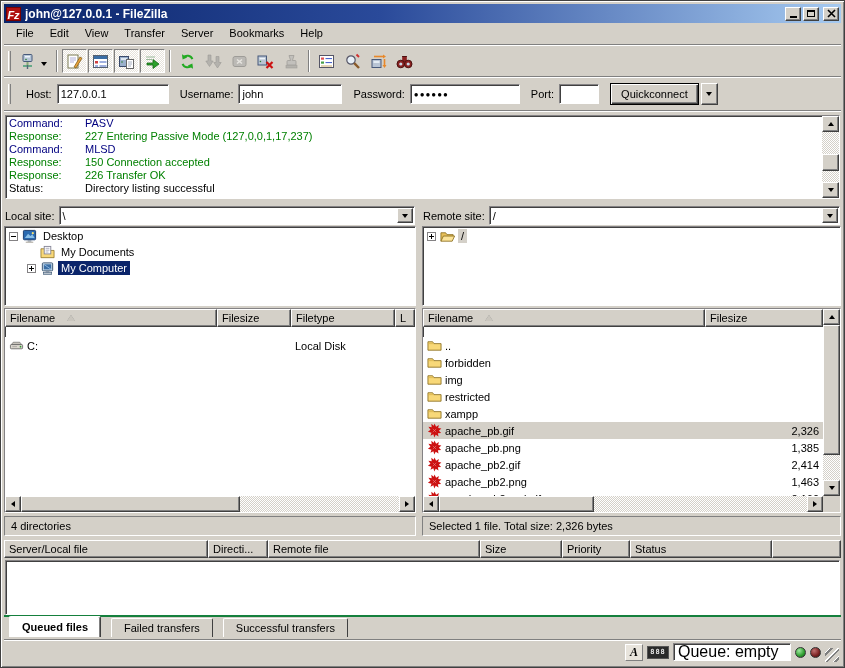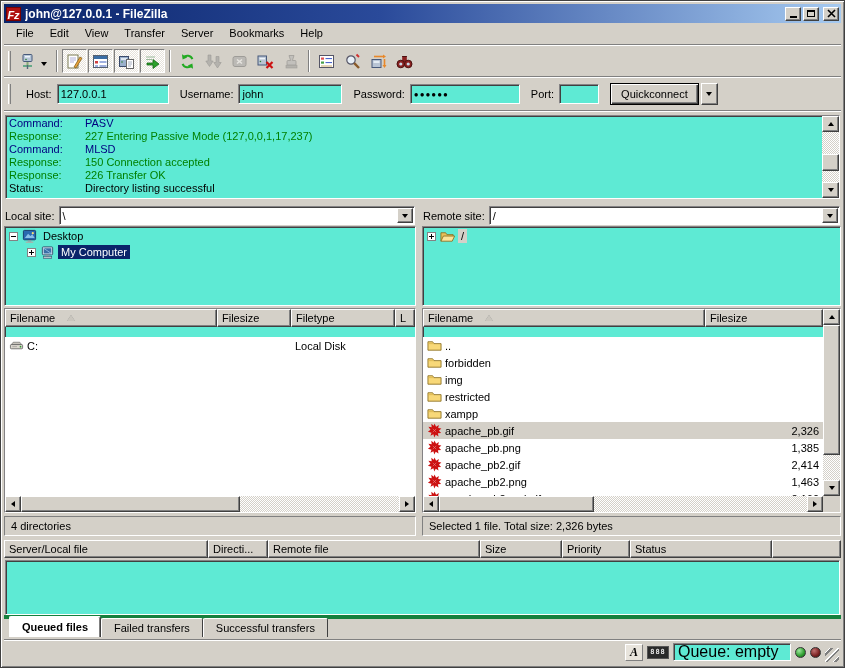--- a/index.html
+++ b/index.html
@@ -2,21 +2,21 @@
 <html><head>
 <meta charset="utf-8">
 <style>
   html,body{margin:0;padding:0;background:#777;}
   *{box-sizing:border-box;font-family:"Liberation Sans",sans-serif;}
   .window{width:845px;height:668px;background:#d4d0c8;border:1px solid #404040;
     box-shadow:inset 1px 1px 0 #fff,inset -1px -1px 0 #808080;
     padding:3px;display:flex;flex-direction:column;font-size:11px;color:#000;overflow:hidden;}
   
   .raised{border:1px solid;border-color:#fff #404040 #404040 #fff;box-shadow:inset -1px -1px 0 #808080;background:#d4d0c8;}
-  .sunken{border:1px solid;border-color:#848284 #fff #fff #848284;box-shadow:inset 1px 1px 0 #404040;background:#5eead4;}
+  .sunken{border:1px solid;border-color:#848284 #fff #fff #848284;box-shadow:inset 1px 1px 0 #404040;background:#ffffff;}
   .groove{height:2px;border-top:1px solid #808080;border-bottom:1px solid #fff;margin:1px 0;}
   .dither{background:conic-gradient(#fff 25%,#d4d0c8 0 50%,#fff 0 75%,#d4d0c8 0) 0 0/2px 2px;}
   .tri-down{display:inline-block;width:0;height:0;border-left:3px solid transparent;border-right:3px solid transparent;border-top:4px solid #000;}
   .tri-up{display:inline-block;width:0;height:0;border-left:3px solid transparent;border-right:3px solid transparent;border-bottom:4px solid #000;}
   .tri-left{display:inline-block;width:0;height:0;border-top:3px solid transparent;border-bottom:3px solid transparent;border-right:4px solid #000;}
   .tri-right{display:inline-block;width:0;height:0;border-top:3px solid transparent;border-bottom:3px solid transparent;border-left:4px solid #000;}
   
   .titlebar{height:19px;background:linear-gradient(90deg,#0a246a 0%,#2a4a9a 45%,#a6caf0 100%);
     display:flex;align-items:center;padding:0 2px;flex:0 0 auto;}
   .logo{width:15px;height:14px;background:#b01010;color:#fff;font-weight:bold;font-style:italic;
@@ -100,21 +100,21 @@
   .lcell{padding:0 4px;display:flex;align-items:center;overflow:hidden;}
   .lcell.right{justify-content:flex-end;}
   .fic{width:15px;height:15px;margin-right:3px;flex:0 0 15px;}
   .fic svg{width:100%;height:100%;}
   .corner{background:#d4d0c8;}
   .pstatus{height:20px;margin-top:3px;display:flex;align-items:center;padding:0 6px;
     border:1px solid;border-color:#808080 #fff #fff #808080;}
   
   .qheader{height:20px;display:flex;margin-top:4px;flex:0 0 auto;}
   .qbody{flex:1;margin:0 1px;min-height:40px;}
-  .qtabs{height:22px;display:flex;align-items:flex-end;padding-left:5px;gap:0;flex:0 0 auto;border-top:4px solid #15803d;}
+  .qtabs{height:22px;display:flex;align-items:flex-end;padding-left:5px;gap:10px;flex:0 0 auto;border-top:2px solid #15803d;}
   .tab{height:19px;padding:2px 12px;border:1px solid;border-color:#fff #404040 #404040 #fff;border-bottom:none;
     border-radius:2px 2px 0 0;background:#d4d0c8;display:flex;align-items:center;}
   .tab.active{height:21px;background:#fff;font-weight:bold;box-shadow:inset -1px 0 0 #808080;}
   
   .statusbar{height:25px;margin-top:2px;border-top:1px solid #808080;box-shadow:0 1px 0 #fff inset;
     display:flex;align-items:center;justify-content:flex-end;gap:4px;padding:2px 2px 2px 6px;flex:0 0 auto;}
   .sb-icon{width:18px;height:17px;display:grid;place-items:center;border:1px solid;border-color:#fff #808080 #808080 #fff;background:#e8e4dc;}
   .sb-a{font-family:"Liberation Serif",serif;font-style:italic;font-weight:bold;font-size:12px;}
   .sb-bin{width:22px;height:13px;background:#2a2a2a;color:#e8e8e8;font-family:"DejaVu Sans Mono",monospace;
     font-size:7px;font-weight:bold;display:grid;place-items:center;border:1px solid #555;letter-spacing:1px;}
@@ -344,20 +344,29 @@
             <span class="titem-icon"><svg viewBox="0 0 16 16">
                 <rect x="1.5" y="1.5" width="13" height="10" rx="1" fill="#2a6ab0" stroke="#1a3a6a"></rect>
                 <path d="M3 9.5l3.5-4.5 2.5 2.5 2-2 2.5 4z" fill="#8ac0e8"></path>
                 <circle cx="11.5" cy="4.5" r="1.2" fill="#f8e070"></circle>
                 <rect x="6" y="12" width="4" height="1.5" fill="#8a96a6"></rect>
                 <rect x="4" y="13.5" width="8" height="1.2" fill="#b0aca4"></rect>
               </svg></span>
             <span class="titem-label">Desktop</span>
           </div>
           <div class="tree-item" style="padding-left: 22px;">
+            <span class="expander blank"></span>
+            <span class="titem-icon"><svg viewBox="0 0 16 16">
+                <path d="M1 13.5V4h5l1.3 1.8H15v7.7z" fill="#f8d878" stroke="#8a6d1f" stroke-width=".8"></path>
+                <rect x="4.5" y="1.5" width="7" height="8" fill="#fff" stroke="#889"></rect>
+                <path d="M6 3.5h4M6 5.5h4M6 7.5h3" stroke="#aab"></path>
+              </svg></span>
+            <span class="titem-label">My Documents</span>
+          </div>
+          <div class="tree-item" style="padding-left: 22px;">
             <span class="expander">
               <svg viewBox="0 0 9 9" width="9" height="9">
                 <rect x=".5" y=".5" width="8" height="8" fill="#fff" stroke="#848284"></rect>
                 <path d="M2 4.5h5M4.5 2v5" stroke="#000"></path>
               </svg>
             </span>
             <span class="titem-icon"><svg viewBox="0 0 16 16">
                 <rect x="2.5" y="2" width="11" height="8.5" rx="1" fill="#cfe0ee" stroke="#34506e"></rect>
                 <rect x="4" y="3.5" width="8" height="5.5" fill="#3a6ea5"></rect>
                 <path d="M4 3.5l8 5.5" stroke="#9ecaf0" stroke-width=".8"></path>

